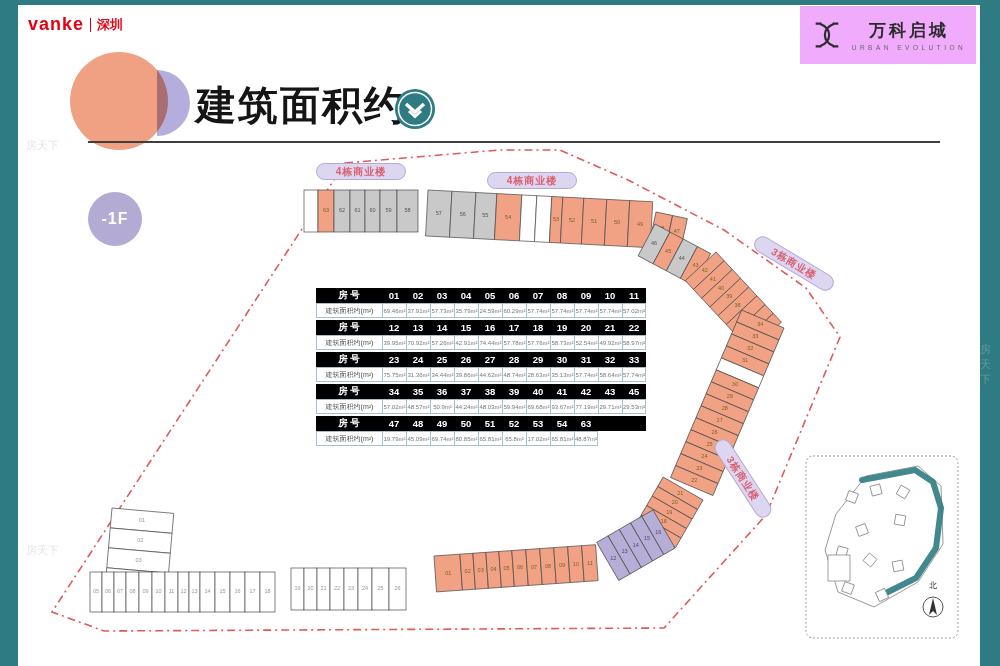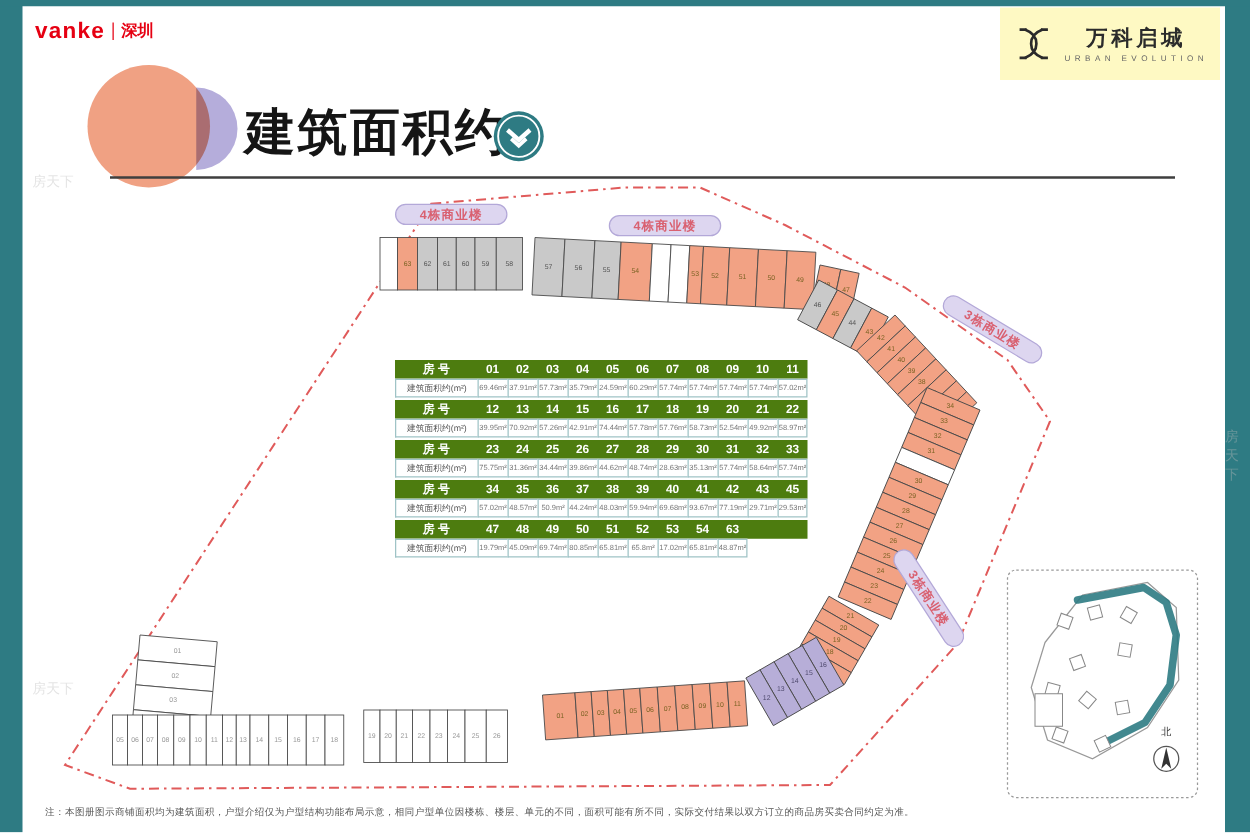--- a/index.html
+++ b/index.html
@@ -10,21 +10,21 @@
   .frame-left{position:absolute;left:0;top:0;width:18px;height:666px;background:#2e7b83;}
   .frame-right{position:absolute;right:0;top:0;width:20px;height:666px;background:#2e7b83;}
   .frame-top{position:absolute;left:0;top:0;width:1000px;height:5px;background:#2e7b83;}
 
   
   .brand{position:absolute;left:28px;top:14px;display:flex;align-items:center;gap:6px;color:#e60012;}
   .brand .vanke{font-size:18px;font-weight:800;letter-spacing:1px;}
   .brand .divider{width:1px;height:14px;background:#e60012;}
   .brand .region{font-size:13px;font-weight:700;}
 
-  .logo-box{position:absolute;left:800px;top:6px;width:176px;height:58px;background:#fef9c3;display:flex;align-items:center;justify-content:center;gap:8px;}
+  .logo-box{position:absolute;left:800px;top:6px;width:176px;height:58px;background:#f0abfc;display:flex;align-items:center;justify-content:center;gap:8px;}
   .logo-text{display:flex;flex-direction:column;align-items:center;}
   .logo-title{font-size:17px;font-weight:700;color:#2b2b2b;letter-spacing:3px;}
   .logo-sub{font-size:6.5px;color:#666;letter-spacing:3.5px;margin-top:2px;}
 
   .deco-circle{position:absolute;left:70px;top:52px;width:98px;height:98px;border-radius:50%;background:#f0a183;}
   .deco-half{position:absolute;left:157px;top:70px;width:33px;height:66px;background:#b5addb;border-radius:0 33px 33px 0;mix-blend-mode:multiply;}
   .page-title{position:absolute;left:196px;top:78px;font-size:40px;font-weight:700;color:#151515;letter-spacing:2px;}
   .title-badge{position:absolute;left:394px;top:88px;width:42px;height:42px;}
   .header-rule{position:absolute;left:88px;top:141px;width:852px;height:2px;background:#3f3f3f;}
 
@@ -36,21 +36,21 @@
   
   #plan-svg{position:absolute;left:0;top:0;z-index:1;}
 
   
   .pill{position:absolute;z-index:2;width:88px;height:15px;border-radius:9px;background:#ddd6f0;border:1px solid #b3a8d8;
     color:#d96070;font-size:10px;font-weight:700;display:flex;align-items:center;justify-content:center;letter-spacing:1px;}
 
   
   #area-table{position:absolute;left:316px;top:288px;z-index:2;}
   .tbl-row{display:grid;}
-  .tbl-head{background:#4d7c0f;color:#fff;margin-bottom:0;}
+  .tbl-head{background:#000000;color:#fff;margin-bottom:0;}
   .tbl-head .cell{height:15px;display:flex;align-items:center;justify-content:center;font-size:9.5px;font-weight:700;}
   .tbl-val{margin-bottom:2px;}
   .tbl-val .cell{height:13px;display:flex;align-items:center;justify-content:center;font-size:6px;color:#777;
     border:0.5px solid #9fc3c6;border-right:none;background:#fff;}
   .tbl-val .cell:last-child{border-right:0.5px solid #9fc3c6;}
   .lbl{justify-content:center;}
 
   
   #legend{position:absolute;left:702px;top:585px;z-index:3;}
   .legend-row{display:flex;align-items:center;gap:5px;margin-bottom:6px;}
@@ -97,20 +97,21 @@
   <div class="deco-half"></div>
   <div class="page-title">建筑面积约</div>
   <svg class="title-badge" viewBox="0 0 42 42">
     <circle cx="21" cy="21" r="20" fill="#2e7b83"></circle>
     <circle cx="21" cy="21" r="16.5" fill="none" stroke="#fff" stroke-width="1.5"></circle>
     <path d="M12,16 L21,24 L30,16" fill="none" stroke="#fff" stroke-width="3.5"></path>
     <path d="M15,23 L21,28.5 L27,23" fill="none" stroke="#fff" stroke-width="3"></path>
   </svg>
   <div class="header-rule"></div>
 
+  <div class="floor-badge">-1F</div>
 
   <svg id="plan-svg" width="1000" height="666" viewBox="0 0 1000 666">
       <path d="M345,163 L500,150 L560,150 L628,180 L724,230 L806,288 L840,337 L766,515 L664,628 L104,631 L52,612 Z" fill="none" stroke="#e05a5a" stroke-width="1.6" stroke-dasharray="8 4 2 4"></path>
       <g transform="translate(304,190) rotate(0)">
         <rect x="0" y="0" width="14" height="42" fill="#ffffff" stroke="#4a4a4a" stroke-width="0.7"></rect>
         <rect x="14" y="0" width="16" height="42" fill="#f2a284" stroke="#4a4a4a" stroke-width="0.7"></rect>
         <text x="22" y="21" font-size="5.5" fill="#7c6324" text-anchor="middle" dominant-baseline="middle" transform="rotate(0 22 21)">63</text>
         <rect x="30" y="0" width="16" height="42" fill="#c9c9c9" stroke="#4a4a4a" stroke-width="0.7"></rect>
         <text x="38" y="21" font-size="5.5" fill="#555555" text-anchor="middle" dominant-baseline="middle" transform="rotate(0 38 21)">62</text>
         <rect x="46" y="0" width="15" height="42" fill="#c9c9c9" stroke="#4a4a4a" stroke-width="0.7"></rect>
@@ -472,14 +473,13 @@
         <div class="cell">80.85m²</div>
         <div class="cell">65.81m²</div>
         <div class="cell">65.8m²</div>
         <div class="cell">17.02m²</div>
         <div class="cell">65.81m²</div>
         <div class="cell">48.87m²</div>
       </div>
     </div>
 
 
-  <div class="note">注：本图册图示商铺面积均为建筑面积，户型介绍仅为户型结构功能布局示意，相同户型单位因楼栋、楼层、单元的不同，面积可能有所不同，实际交付结果以双方订立的商品房买卖合同约定为准。</div>
 </div>
 
 </body></html>

